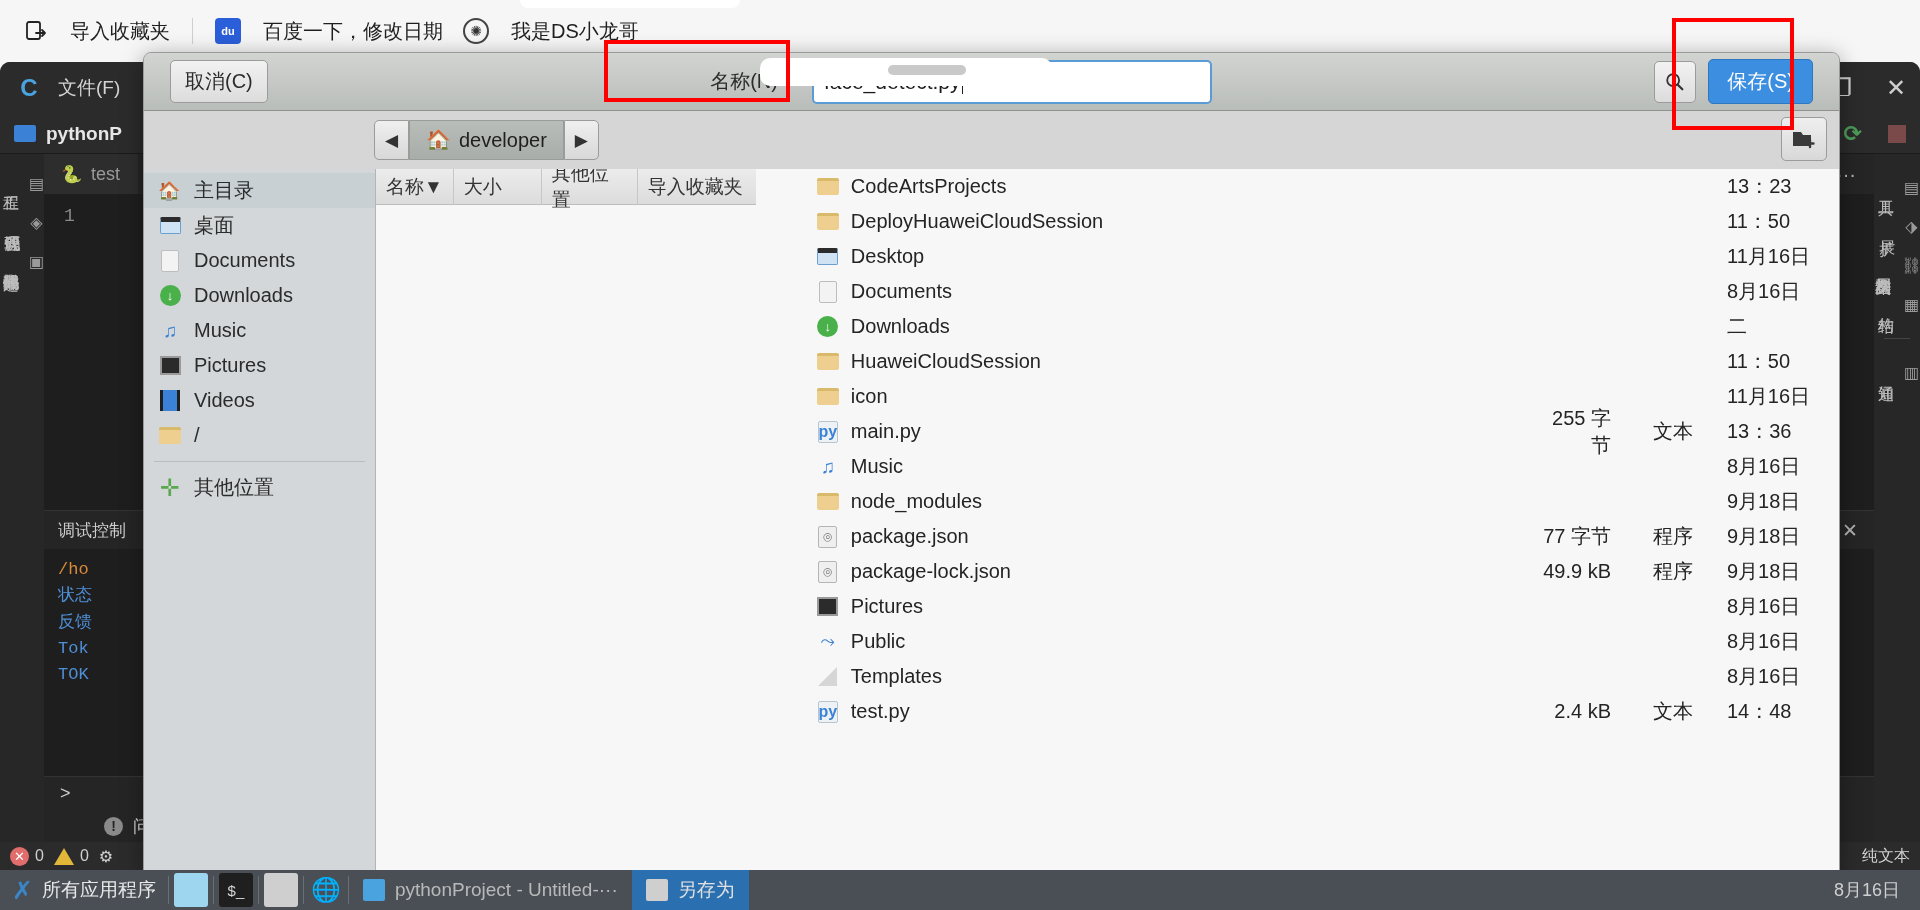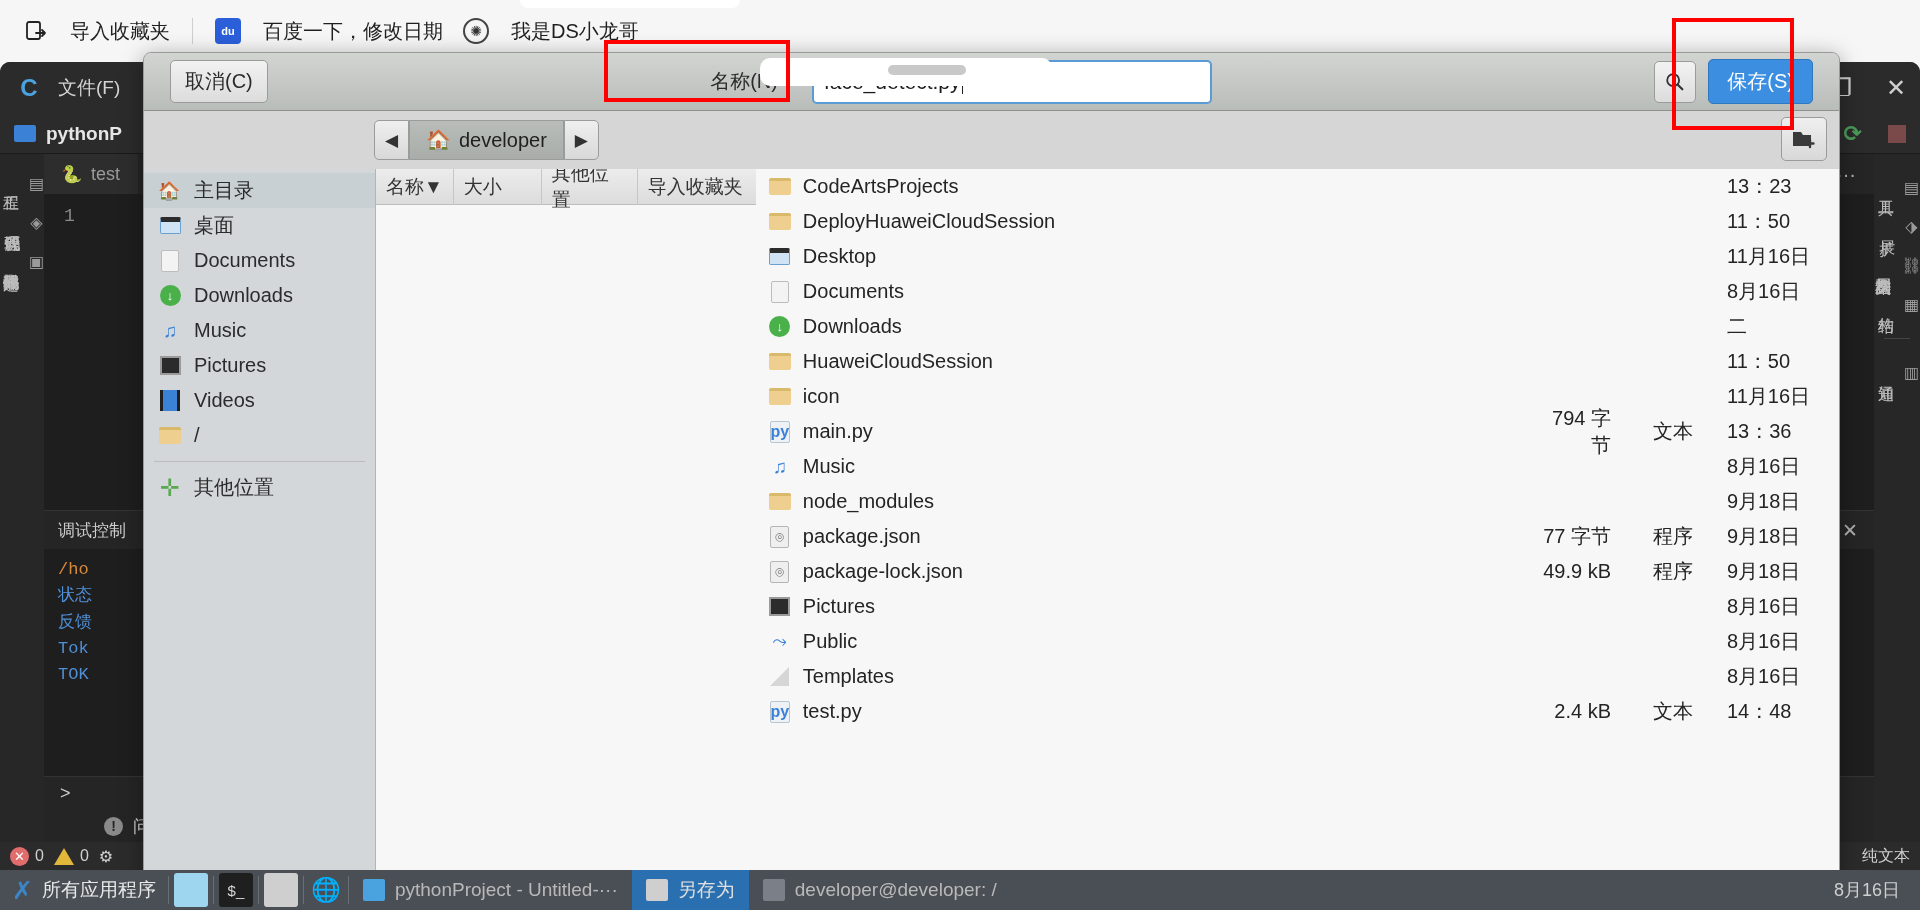--- a/index.html
+++ b/index.html
@@ -137,21 +137,21 @@
   .side-div{height:1px;background:#bcbcbc;margin:8px 10px;}
   .side-ico{width:24px;height:24px;display:flex;align-items:center;justify-content:center;font-size:18px;}
 
   .dlg-files{flex:1;background:#f7f7f7;display:flex;flex-direction:row;}
   .col-head{height:36px;background:linear-gradient(#ececec,#dcdcdc);border-bottom:1px solid #bdbdbd;display:flex;align-items:center;font-size:19px;color:#333;}
   .ch{padding:0 10px;border-right:1px solid #c6c6c6;height:36px;display:flex;align-items:center;}
   .ch-name{flex:1;justify-content:space-between;}
   .ch-size{width:88px;justify-content:flex-start;}
   .ch-type{width:96px;}
   .ch-date{width:118px;border-right:none;}
-  .rows{flex:1;overflow:hidden;}
+  .rows{flex:1;overflow:hidden;margin-left:48px;}
   .frow{display:flex;align-items:center;height:35px;font-size:20px;color:#242424;}
   .fname{flex:1;display:flex;align-items:center;gap:11px;padding-left:12px;}
   .fsize{width:88px;text-align:right;padding-right:14px;}
   .ftype{width:96px;text-align:center;}
   .fdate{width:118px;text-align:left;padding-left:6px;}
   .fi{width:24px;height:24px;display:flex;align-items:center;justify-content:center;font-size:18px;flex:none;}
   .fi-folder{width:22px;height:17px;background:#eecf8f;border-top:3px solid #d9b96a;border-radius:2px;}
   .fi-doc{width:18px;height:22px;background:#f3f3f3;border:1px solid #bdbdbd;border-radius:2px;}
   .fi-dl{width:21px;height:21px;border-radius:50%;background:#49b04a;color:#fff;font-size:13px;display:flex;align-items:center;justify-content:center;}
   .fi-music{color:#3b82d6;font-size:19px;}
@@ -524,21 +524,21 @@
             <span class="ftype"></span>
             <span class="fdate">11月16日</span>
           </div>
           <div class="frow">
             <span class="fname">
               <span class="fi">
                 <span class="fi-py">py</span>
               </span>
               <span>main.py</span>
             </span>
-            <span class="fsize">794 字节</span>
+            <span class="fsize">255 字节</span>
             <span class="ftype">文本</span>
             <span class="fdate">13：36</span>
           </div>
           <div class="frow">
             <span class="fname">
               <span class="fi fi-music">♫</span>
               <span>Music</span>
             </span>
             <span class="fsize"></span>
             <span class="ftype"></span>
@@ -646,19 +646,15 @@
   <span class="tb-sep"></span>
 
   <div class="tb-win dim">
     <span class="tb-icobox" style="background:#4aa3df;"></span>
     <span>pythonProject - Untitled-···</span>
   </div>
   <div class="tb-win active">
     <span class="tb-icobox"></span>
     <span>另存为</span>
   </div>
-  <div class="tb-win dim">
-    <span class="tb-icobox" style="background:#7a7f88;"></span>
-    <span>developer@developer: /</span>
-  </div>
 
   <span class="tb-date">8月16日</span>
 </div>
 
 </body></html>

